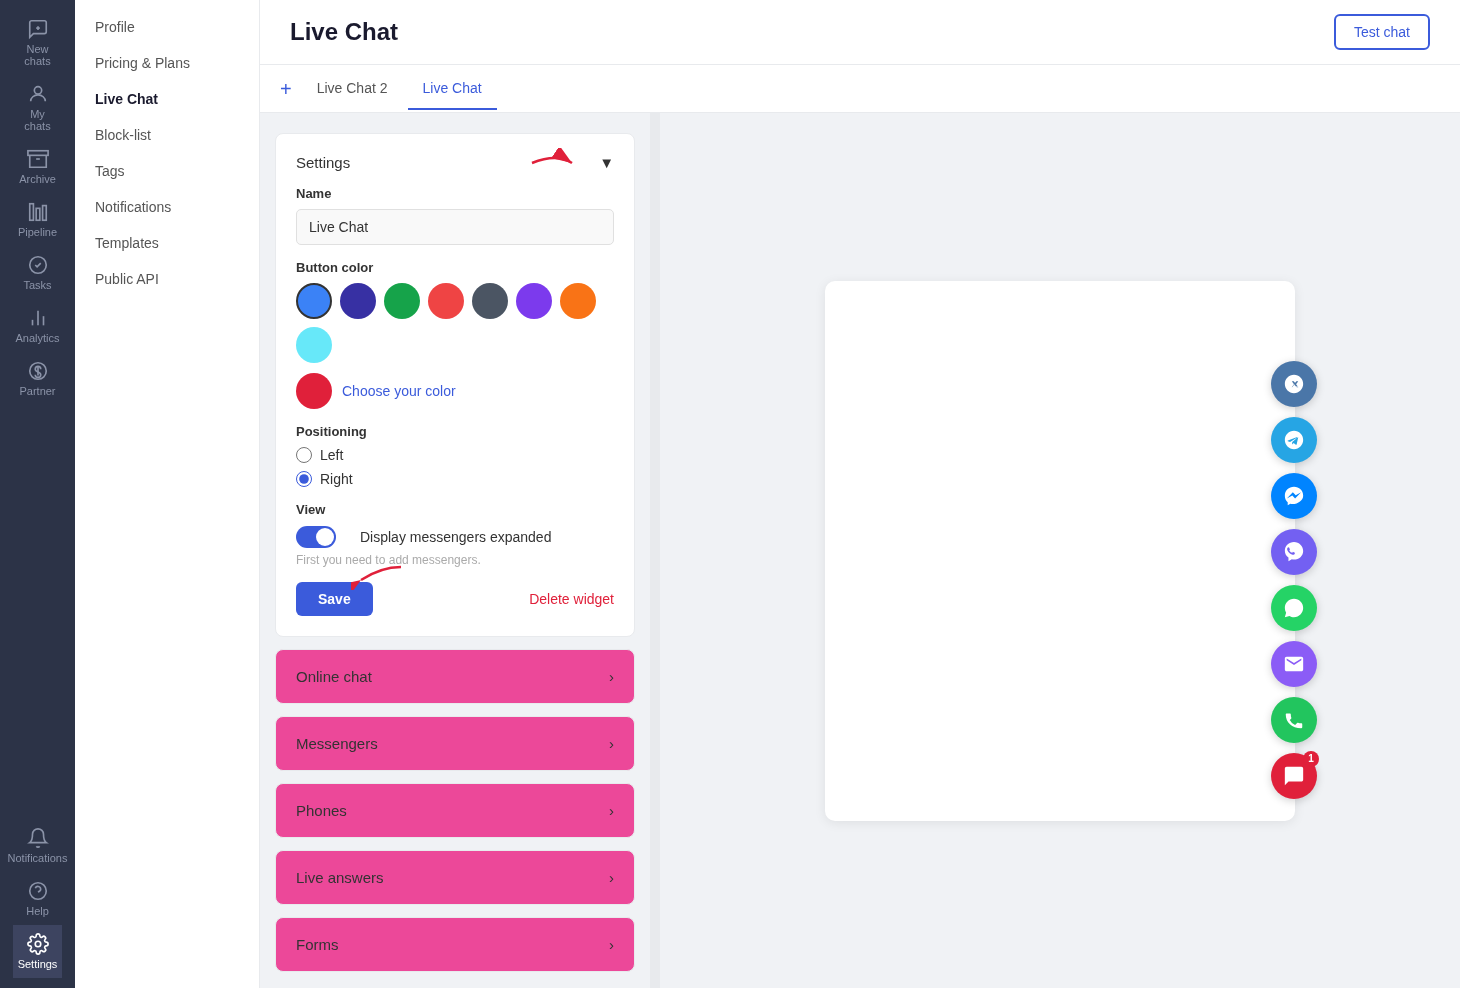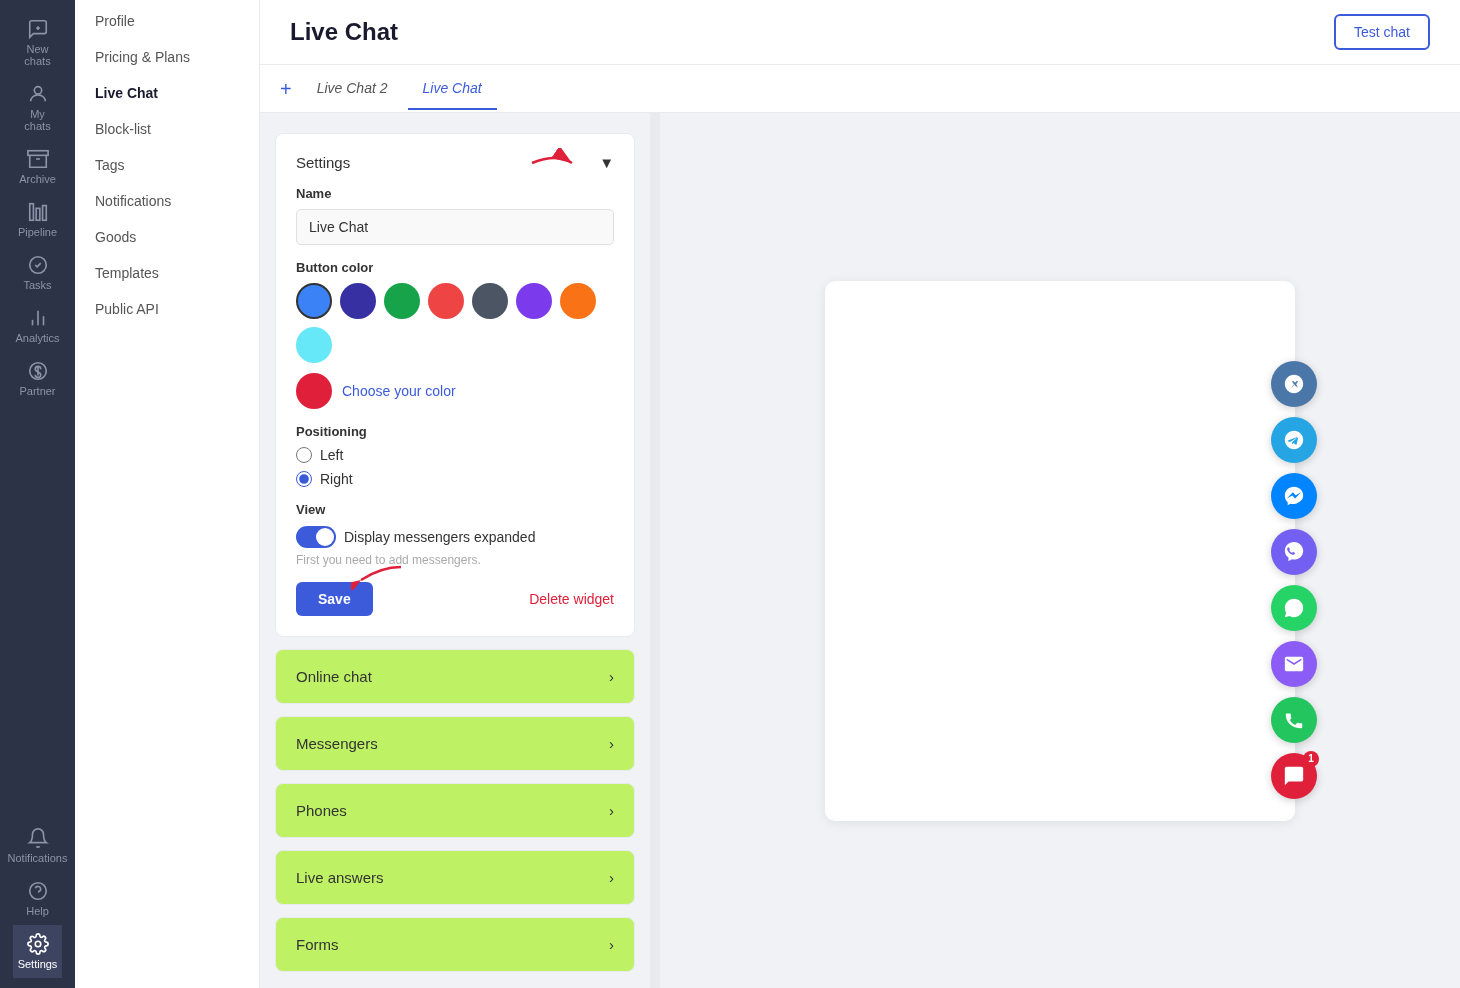--- a/index.html
+++ b/index.html
@@ -39,21 +39,21 @@
     .sidebar-item.settings-active {
       background: #3d4460;
       color: #fff;
     }
 
     
     .nav-menu {
       width: 185px;
       background: #fff;
       border-right: 1px solid #e8eaed;
-      padding: 3px 0;
+      padding: 9px 0;
       height: 988px;
       flex-shrink: 0;
     }
     .nav-menu-item {
       padding: 10px 20px;
       font-size: 14px;
       color: #555;
       cursor: pointer;
       display: block;
     }
@@ -119,21 +119,20 @@
       line-height: 1;
     }
     .tab {
       padding: 12px 15px;
       font-size: 14px;
       cursor: pointer;
       color: #555;
       border-bottom: 2px solid transparent;
       display: flex;
       align-items: center;
-      font-style: italic;
     }
     .tab.active {
       color: #3b5bdb;
       border-bottom: 2px solid #3b5bdb;
       font-weight: 500;
     }
 
     
     .content-area {
       flex: 1;
@@ -229,21 +228,21 @@
       gap: 8px;
       font-size: 14px;
       color: #333;
       cursor: pointer;
     }
     .radio-item input[type="radio"] { accent-color: #3b5bdb; width: 16px; height: 16px; }
 
     .toggle-row {
       display: flex;
       align-items: center;
-      gap: 8px;
+      gap: 24px;
       margin-bottom: 5px;
       margin-top: 9px;
     }
     .toggle {
       width: 40px;
       height: 22px;
       background: #3b5bdb;
       border-radius: 11px;
       position: relative;
       cursor: pointer;
@@ -292,21 +291,21 @@
     .action-row {
       display: flex;
       align-items: center;
       margin-top: 10px;
       position: relative;
       justify-content: space-between;
     }
 
     
     .collapsed-card {
-      background: #bef264;
+      background: #ec4899;
       border-radius: 8px;
       padding: 18px 20px;
       margin-bottom: 12px;
       border: 1px solid #e8eaed;
       display: flex;
       align-items: center;
       justify-content: space-between;
       cursor: pointer;
     }
     .collapsed-card span {
@@ -464,21 +463,20 @@
   </div>
 </div>
 
 <div class="nav-menu">
   <div class="nav-menu-item">Profile</div>
   <div class="nav-menu-item">Pricing &amp; Plans</div>
   <div class="nav-menu-item active">Live Chat</div>
   <div class="nav-menu-item">Block-list</div>
   <div class="nav-menu-item">Tags</div>
   <div class="nav-menu-item">Notifications</div>
-  <div class="nav-menu-item">Goods</div>
   <div class="nav-menu-item">Templates</div>
   <div class="nav-menu-item">Public API</div>
 </div>
 
 <div class="main">
 
   <div class="header">
     <h1 class="header-title">Live Chat</h1>
     <button class="test-chat-btn">Test chat</button>
   </div>

